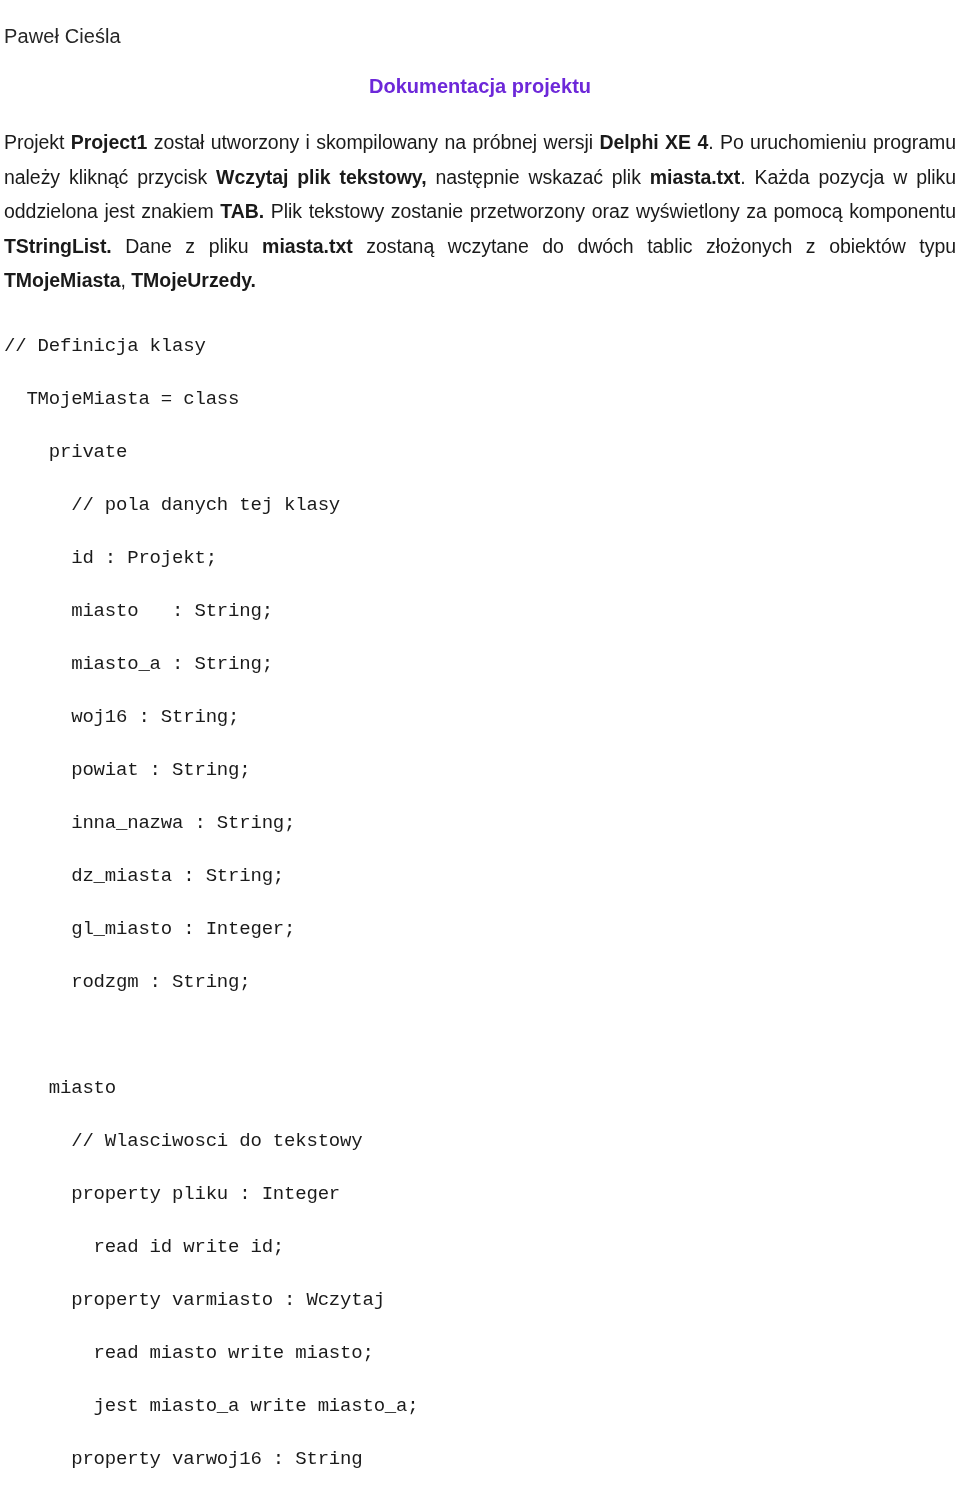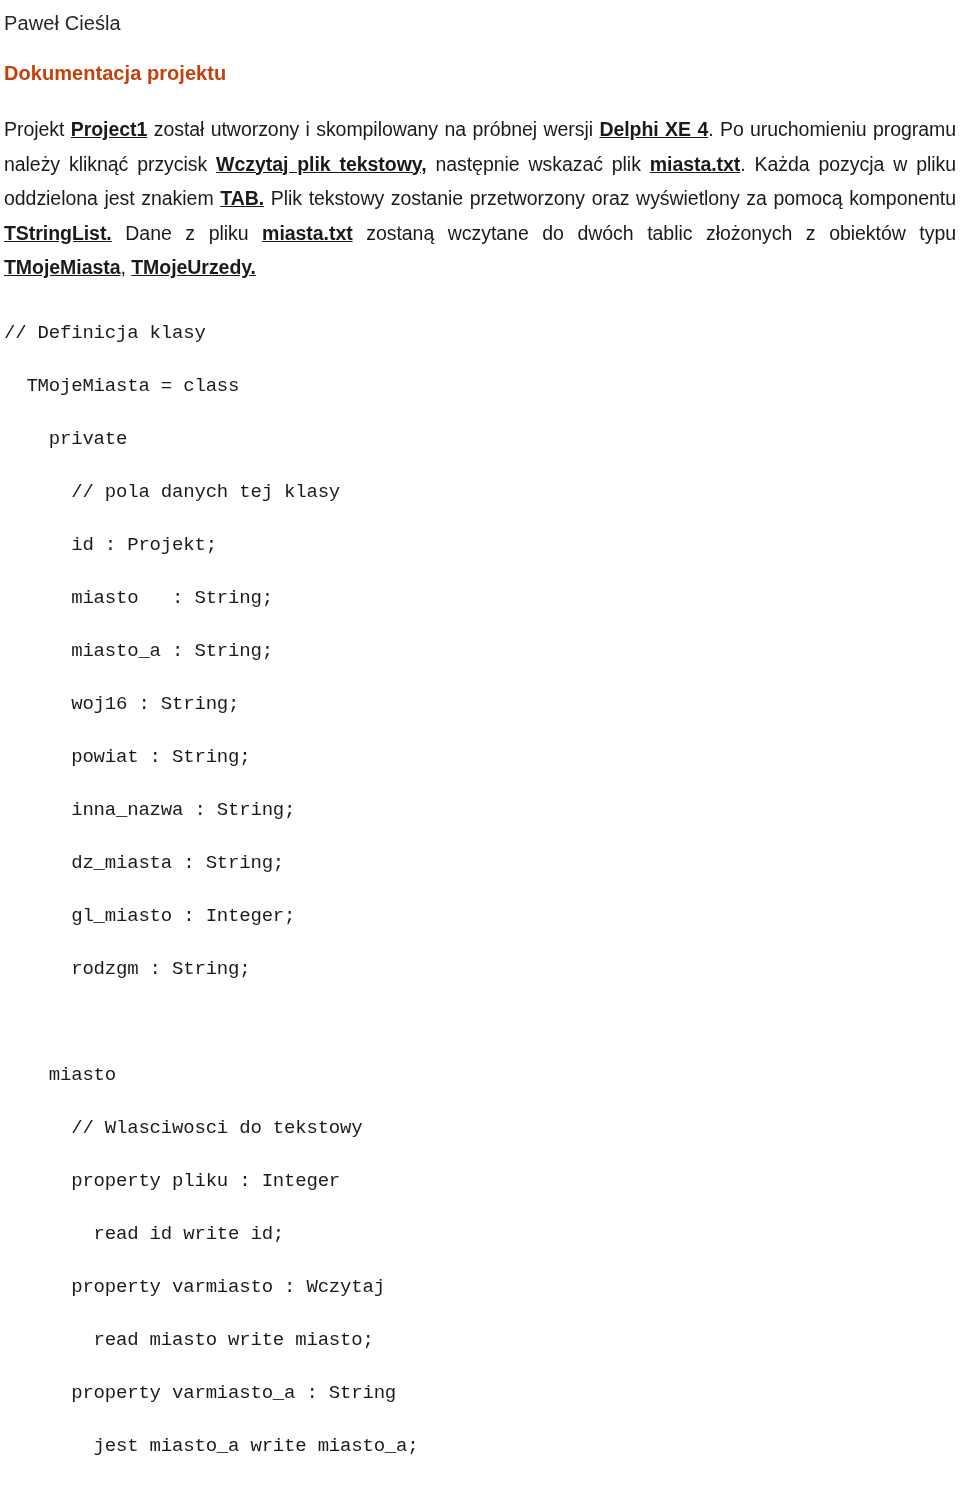--- a/index.html
+++ b/index.html
@@ -26,44 +26,45 @@
     background: #ffffff;
   }
 
   
   .author-line {
     font-size: 20px;
     line-height: 24px;
     font-weight: 400;
     color: #262626;
     letter-spacing: 0.1px;
-    padding-top: 11px;
+    padding-top: 24px;
   }
 
   .doc-heading {
     font-size: 20px;
     line-height: 24px;
     font-weight: 700;
-    color: #c2410c;
+    color: #6d28d9;
     margin-top: 26px;
     letter-spacing: 0.05px;
+    text-align: center;
   }
 
   
   .intro {
     margin-top: 27px;
     font-size: 19.5px;
     line-height: 34.5px;
     color: #1a1a1a;
     text-align: justify;
     text-justify: inter-word;
     width: 952px;
     letter-spacing: -0.05px;
   }
-  .intro b { font-weight: 700; text-decoration: underline; }
+  .intro b { font-weight: 700; }
 
   
   .code-block {
     margin-top: 22px;
     font-family: "DejaVu Sans Mono", "Liberation Mono", monospace;
     font-size: 19px;
     color: #1a1a1a;
   }
   .code-line {
     height: 53px;
@@ -101,18 +102,17 @@
       <div class="code-line">      dz_miasta : String;</div>
       <div class="code-line">      gl_miasto : Integer;</div>
       <div class="code-line">      rodzgm : String;</div>
       <div class="code-line blank"></div>
       <div class="code-line">    miasto</div>
       <div class="code-line">      // Wlasciwosci do tekstowy</div>
       <div class="code-line">      property pliku : Integer</div>
       <div class="code-line">        read id write id;</div>
       <div class="code-line">      property varmiasto : Wczytaj</div>
       <div class="code-line">        read miasto write miasto;</div>
-      <div class="code-line">      property varmiasto_a : String</div>
       <div class="code-line">        jest miasto_a write miasto_a;</div>
       <div class="code-line">      property varwoj16 : String</div>
     </div>
 
 </div>
 
 </body></html>

